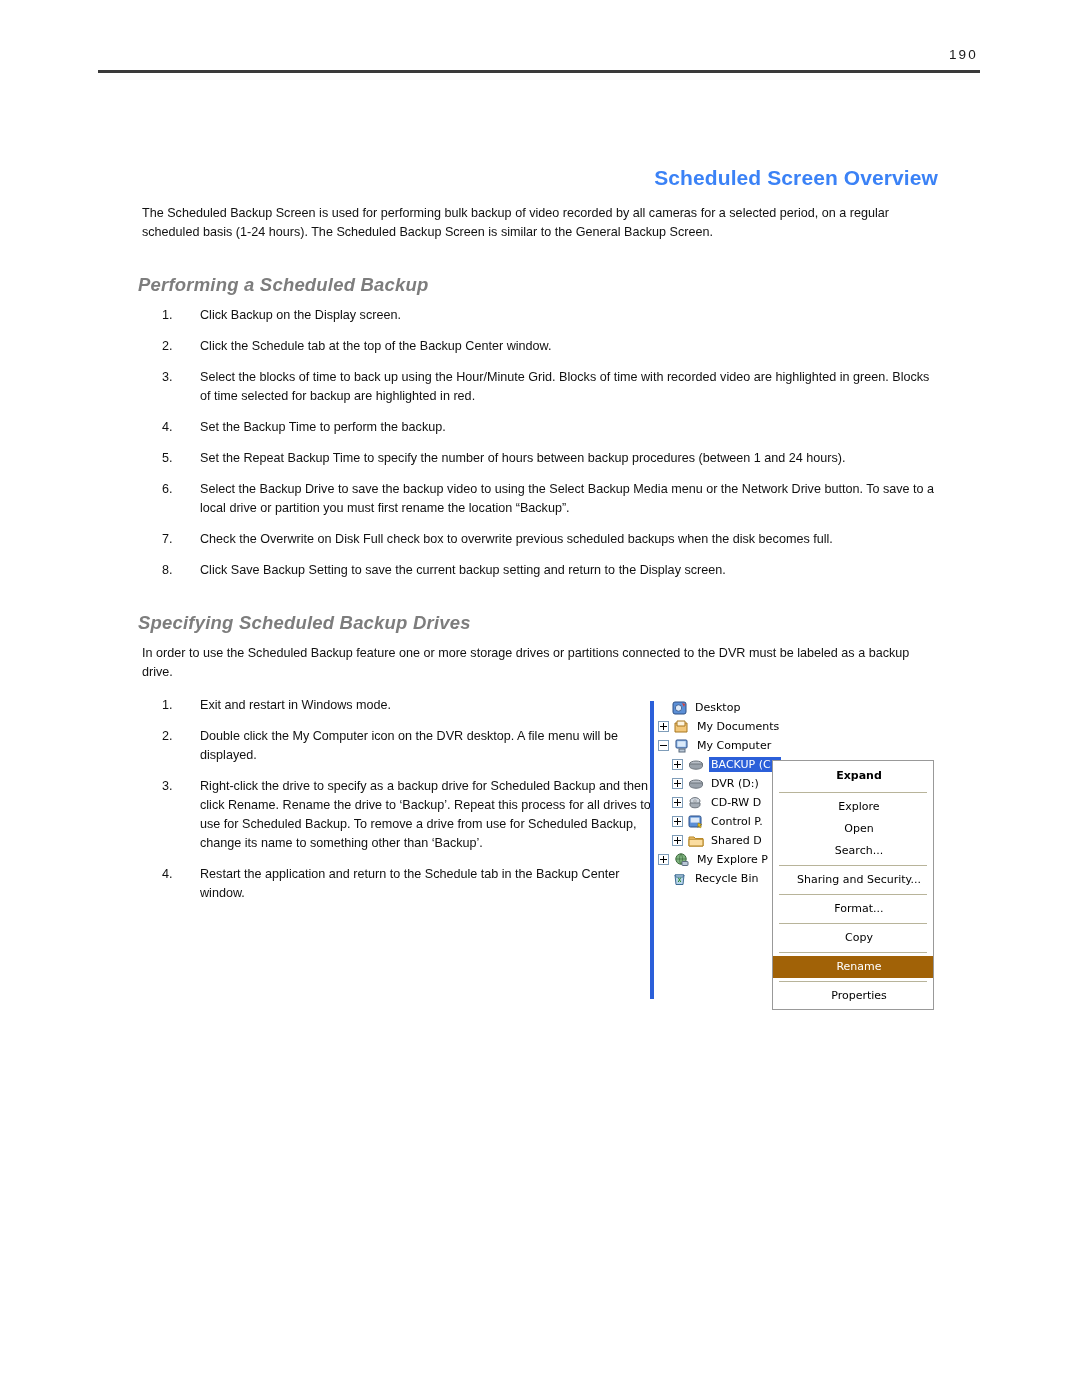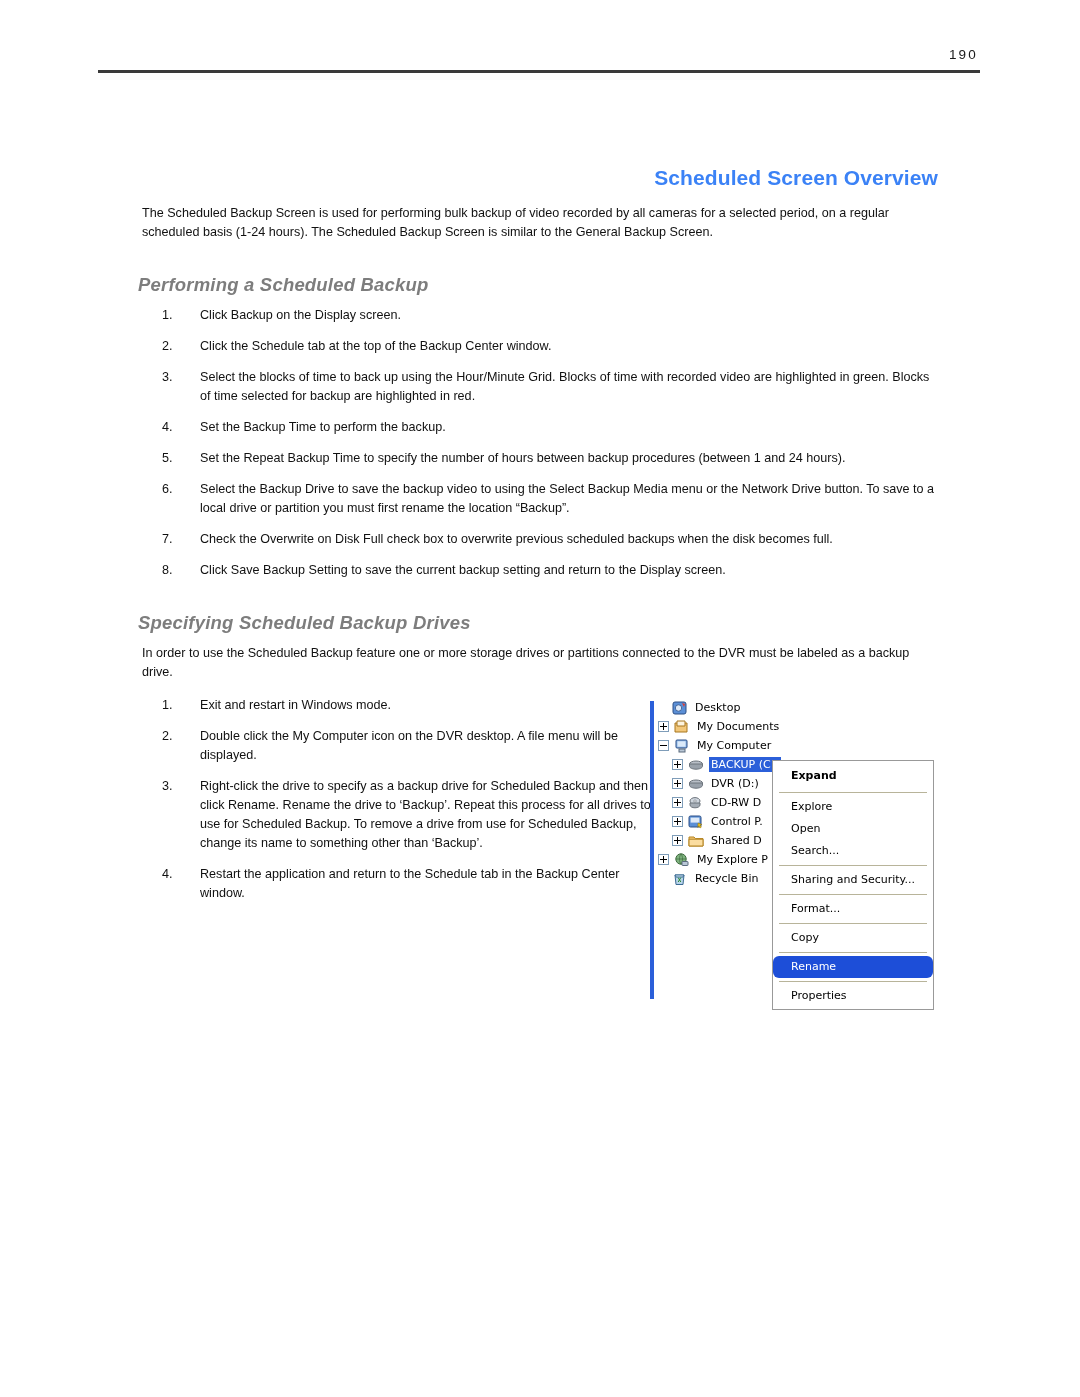--- a/index.html
+++ b/index.html
@@ -186,35 +186,35 @@
     top: 62px;
     width: 162px;
     background: #ffffff;
     border: 1px solid #999999;
     font-family: "DejaVu Sans", sans-serif;
     font-size: 11px;
     color: #000;
     padding: 2px 0 2px 0;
     box-sizing: border-box;
     z-index: 5;
+    text-align: center;
   }
   .ctx-item {
     padding: 4px 6px 4px 18px;
     line-height: 14px;
     white-space: nowrap;
   }
   .ctx-item.bold {
     font-weight: bold;
     padding-top: 6px;
     padding-bottom: 6px;
   }
   .ctx-item.highlight {
-    background: #1d4ed8;
+    background: #a16207;
     color: #ffffff;
-    border-radius: 6px;
   }
   .ctx-sep {
     height: 1px;
     background: #b8b49a;
     margin: 3px 6px 3px 6px;
   }
 </style>
 </head>
 <body>
 

